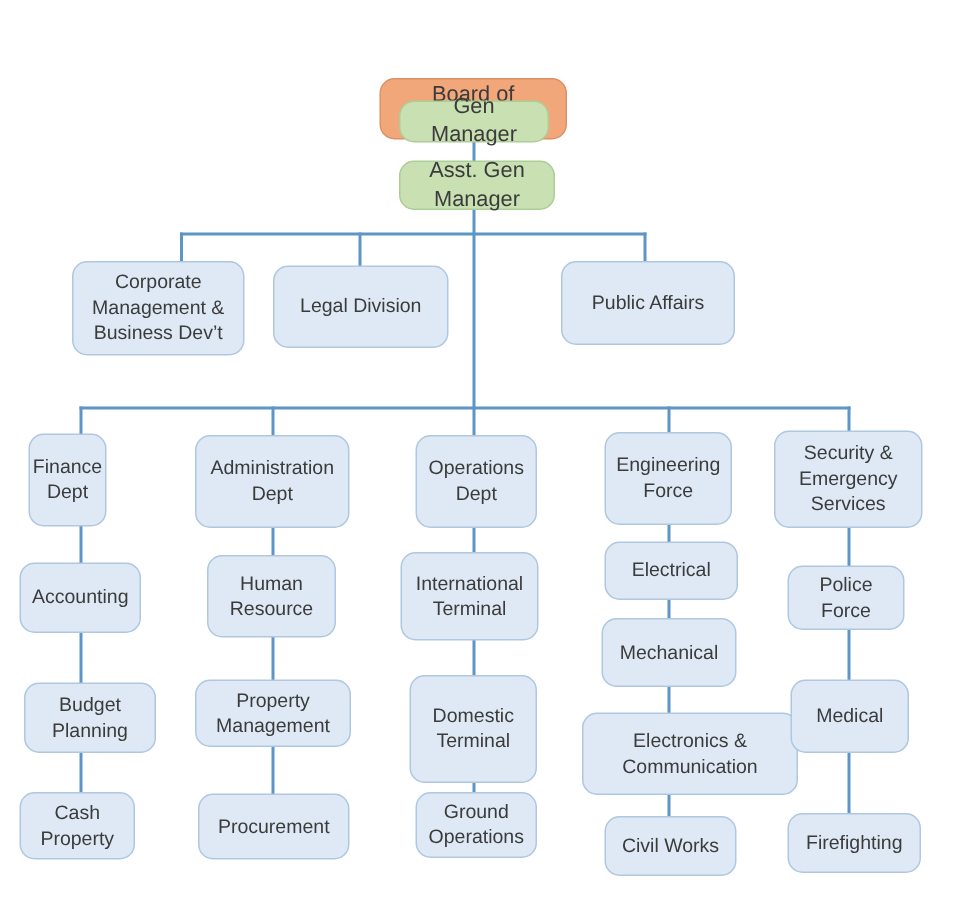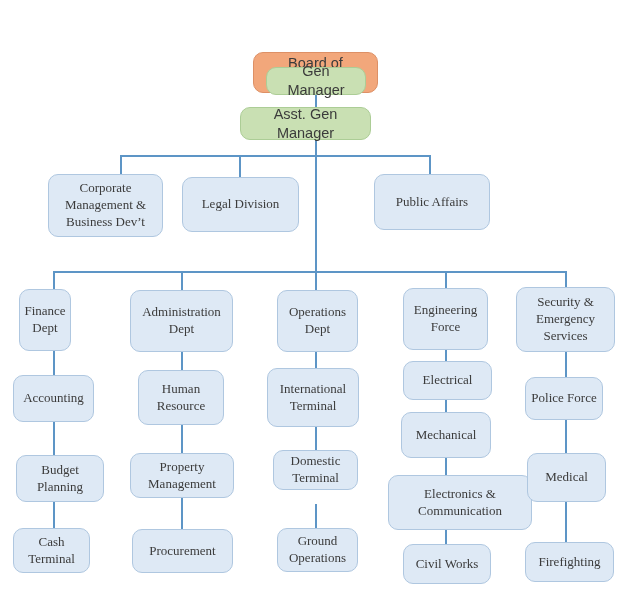--- a/index.html
+++ b/index.html
@@ -17,46 +17,46 @@
     display:flex;align-items:center;justify-content:center;
     text-align:center;
     border-radius:10px;
     font-size:13px;line-height:1.3;
     color:var(--text,#3B3B3B);
     padding:2px 5px;
   }
   .t1{font-size:14.5px;}
   .orange{background:var(--board-fill,#F2A77B);border:1.5px solid var(--board-border,#DD9066);margin-top:36px;}
   .green{background:var(--manager-fill,#C9E0B3);border:1.5px solid var(--manager-border,#ACCD96);}
-  .blue{background:var(--unit-fill,#DEE9F5);border:1.5px solid var(--unit-border,#AFC7E0);font-family:Liberation Serif, serif;}
+  .blue{background:var(--unit-fill,#DEE9F5);border:1.5px solid var(--unit-border,#AFC7E0);}
 
   .n-board{left:253px;top:16px;width:125px;height:41px}
   .n-gen{left:266px;top:67px;width:100px;height:28px}
-  .n-asst{left:240px;top:107px;width:131px;height:33px}
+  .n-asst{left:266px;top:107px;width:104px;height:33px}
 
   .n-corporate{left:48px;top:174px;width:115px;height:63px}
   .n-legal{left:182px;top:177px;width:117px;height:55px}
   .n-public{left:374px;top:174px;width:116px;height:56px}
 
   .n-finance{left:19px;top:289px;width:52px;height:62px}
   .n-admin{left:130px;top:290px;width:103px;height:62px}
   .n-operations{left:277px;top:290px;width:81px;height:62px}
   .n-engineering{left:403px;top:288px;width:85px;height:62px}
   .n-security{left:516px;top:287px;width:99px;height:65px}
 
   .n-accounting{left:13px;top:375px;width:81px;height:47px}
   .n-budget{left:16px;top:455px;width:88px;height:47px}
   .n-cash{left:13px;top:528px;width:77px;height:45px}
 
   .n-hr{left:138px;top:370px;width:86px;height:55px}
   .n-property{left:130px;top:453px;width:104px;height:45px}
   .n-procurement{left:132px;top:529px;width:101px;height:44px}
 
   .n-intl{left:267px;top:368px;width:92px;height:59px}
-  .n-domestic{left:273px;top:450px;width:85px;height:40px}
+  .n-domestic{left:273px;top:450px;width:85px;height:72px}
   .n-ground{left:277px;top:528px;width:81px;height:44px}
 
   .n-electrical{left:403px;top:361px;width:89px;height:39px}
   .n-mechanical{left:401px;top:412px;width:90px;height:46px}
   .n-electronics{left:388px;top:475px;width:144px;height:55px}
   .n-civil{left:403px;top:544px;width:88px;height:40px}
 
   .n-police{left:525px;top:377px;width:78px;height:43px}
   .n-medical{left:527px;top:453px;width:79px;height:49px}
   .n-fire{left:525px;top:542px;width:89px;height:40px}
@@ -117,21 +117,21 @@
   <div class="node blue n-public">Public Affairs</div>
 
   <div class="node blue n-finance">Finance Dept</div>
   <div class="node blue n-admin">Administration Dept</div>
   <div class="node blue n-operations">Operations Dept</div>
   <div class="node blue n-engineering">Engineering Force</div>
   <div class="node blue n-security">Security &amp; Emergency Services</div>
 
   <div class="node blue n-accounting">Accounting</div>
   <div class="node blue n-budget">Budget Planning</div>
-  <div class="node blue n-cash">Cash Terminal</div>
+  <div class="node blue n-cash">Cash Property</div>
 
   <div class="node blue n-hr">Human Resource</div>
   <div class="node blue n-property">Property Management</div>
   <div class="node blue n-procurement">Procurement</div>
 
   <div class="node blue n-intl">International Terminal</div>
   <div class="node blue n-domestic">Domestic Terminal</div>
   <div class="node blue n-ground">Ground Operations</div>
 
   <div class="node blue n-electrical">Electrical</div>

